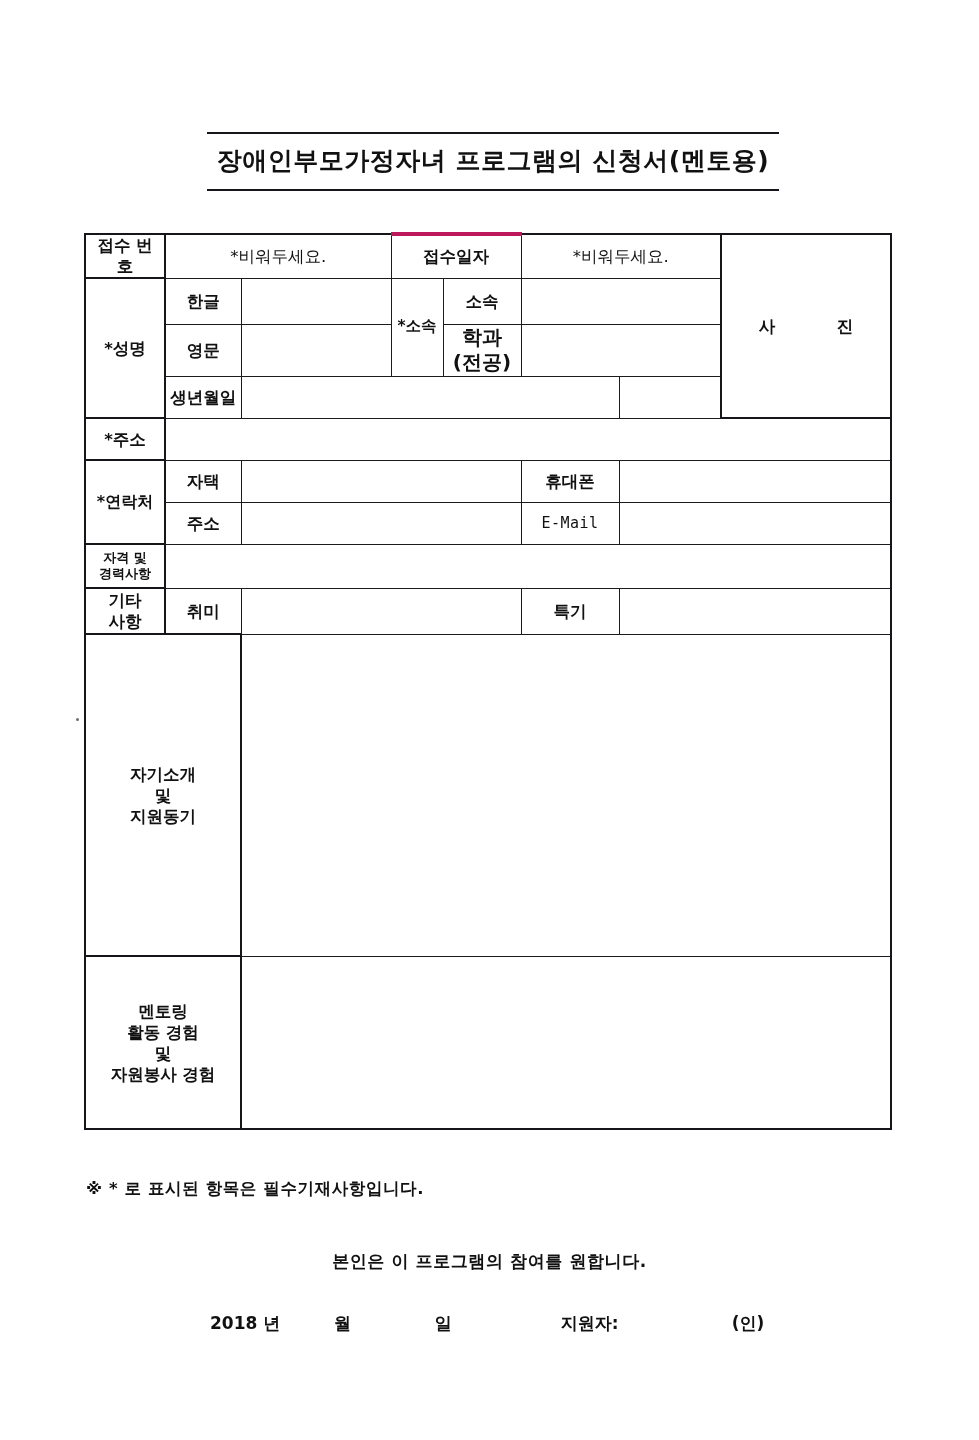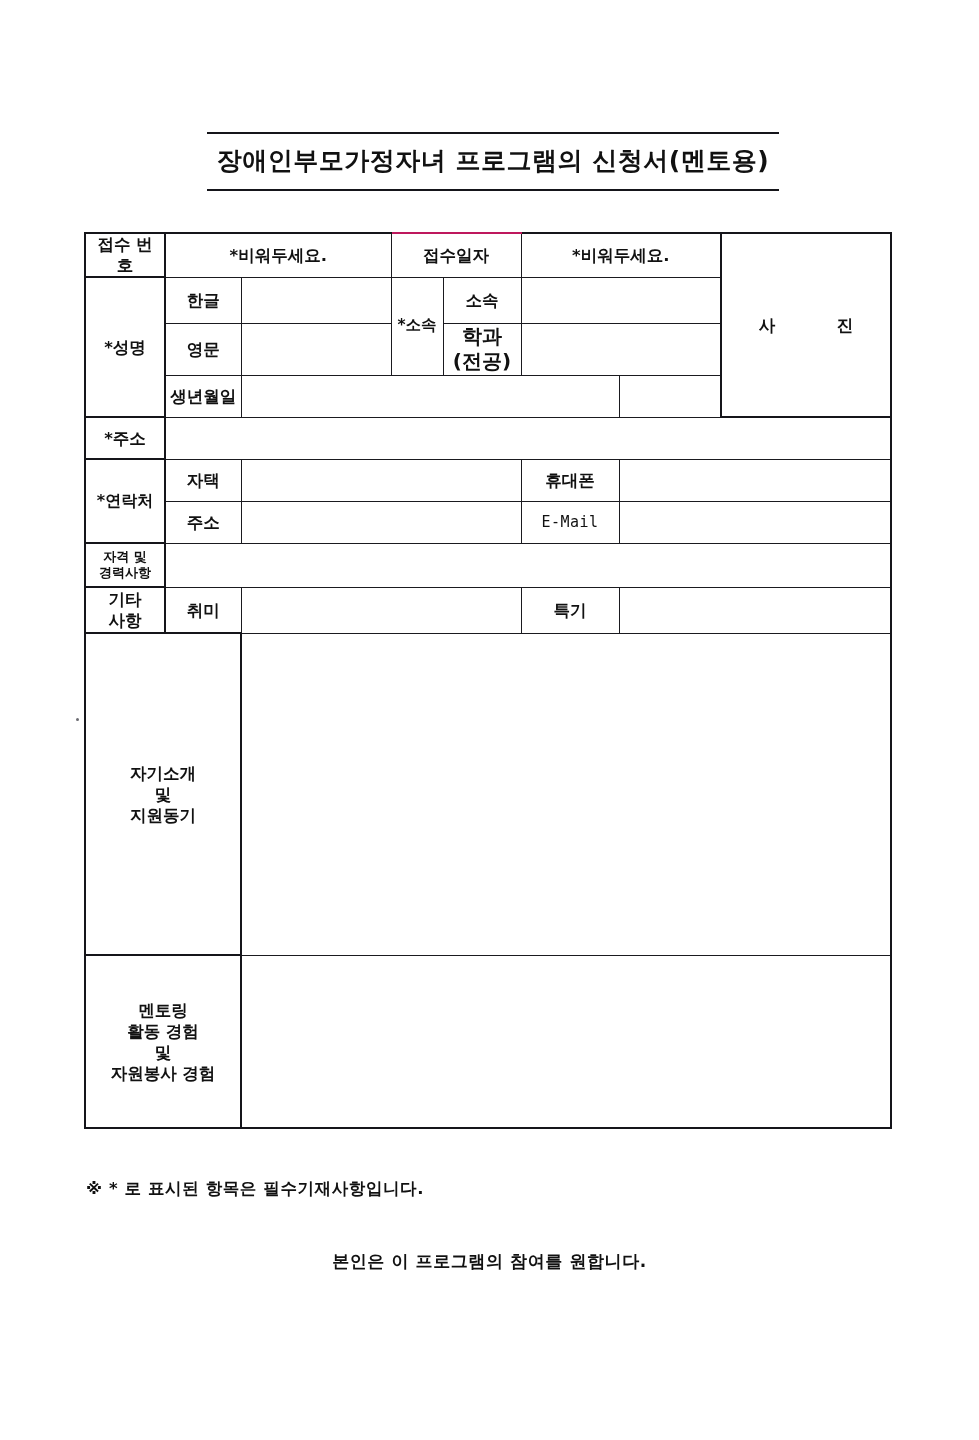--- a/index.html
+++ b/index.html
@@ -57,21 +57,21 @@
     border: 1px solid #1a1a1f;
     font-size: 16.5px;
     line-height: 1.28;
     padding: 0 4px;
     vertical-align: middle;
     text-align: center;
     font-weight: bold;
     color: #111;
   }
   .form-table td.blank {
-    font-weight: bold;
+    font-weight: normal;
     margin-left: 44px;
   }
   .form-table td.val {
     font-weight: normal;
     background: #fff;
   }
   .outer-frame {
     border: 2px solid #15151a !important;
   }
   .lbl {
@@ -170,21 +170,21 @@
       <col style="width:98px">
       <col style="width:102px">
       <col style="width:170px">
     </colgroup>
 
     <tbody>
         <tr>
       <td class="lbl outer-frame" style="border-bottom-width:1px;">접수
 번호</td>
       <td class="blank" colspan="2" style="border-top:2px solid #15151a;">*비워두세요.</td>
-      <td class="lbl" colspan="2" style="border-top:2px solid #be185d;">접수일자</td>
+      <td class="lbl" colspan="2" style="border-top:4px solid #be185d;">접수일자</td>
       <td class="blank" colspan="2" style="border-top:2px solid #15151a;">*비워두세요.</td>
       <td class="photo-cell" rowspan="4">사 진</td>
     </tr>
 
     <tr style="height:46px">
       <td class="lbl outer-frame" rowspan="3" style="border-top-width:1px;border-bottom-width:1px;border-radius:22px;">*성명</td>
       <td class="lbl">한글</td>
       <td class="val"></td>
       <td class="lbl" rowspan="2" style="font-size:15.5px;padding:0 1px;">*소속</td>
       <td class="lbl">소속</td>
@@ -253,14 +253,21 @@
 자원봉사 경험</td>
       <td class="val" colspan="6" style="border-right:2px solid #15151a;border-bottom:2px solid #15151a;"></td>
     </tr>
   </tbody>
     </table>
 
   <div class="note">※ * 로 표시된 항목은 필수기재사항입니다.</div>
 
   <div class="consent">본인은 이 프로그램의 참여를 원합니다.</div>
 
+  <div class="sign-row">
+    <span class="s-year">2018 년</span>
+    <span class="s-month">월</span>
+    <span class="s-day">일</span>
+    <span class="s-appl">지원자:</span>
+    <span class="s-seal">(인)</span>
+  </div>
 
 </div>
 
 </body></html>

